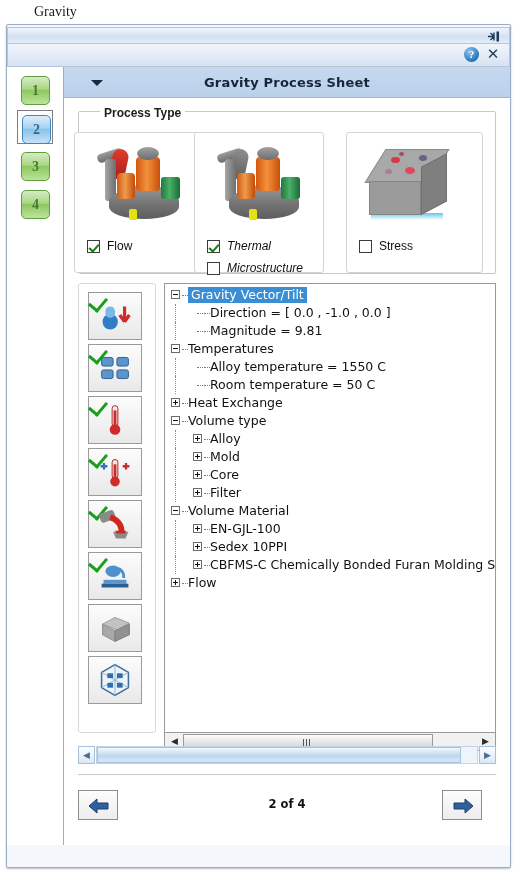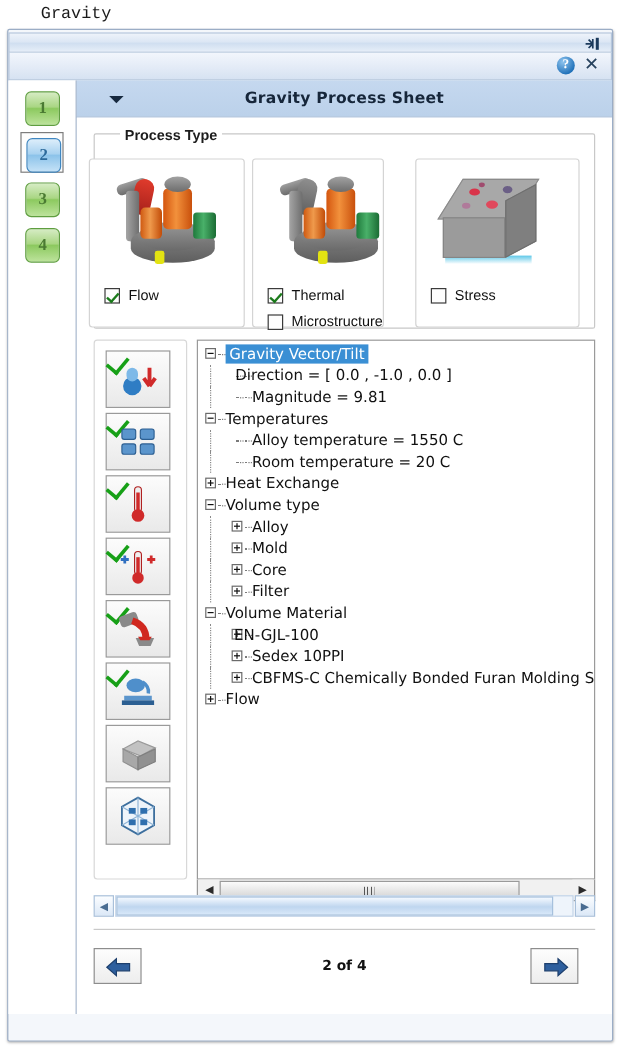--- a/index.html
+++ b/index.html
@@ -12,21 +12,21 @@
   }
   .app{position:relative;width:517px;height:874px;box-sizing:border-box;}
 
   
   .win-title{
     position:absolute;left:0;top:0;width:517px;height:26px;
     background:#ffffff;
   }
   .win-title .t{
     position:absolute;left:34px;top:4px;font-size:14px;color:#1a1a1a;
-    font-family:Liberation Mono, monospace;
+    font-family:Liberation Serif, serif;
     text-align:center;
   }
   .win-frame{
     position:absolute;left:6px;top:24px;width:505px;height:844px;
     border:1px solid #9badc6;background:#f4f7fb;box-sizing:border-box;
     border-radius:2px;
     box-shadow:0 1px 2px rgba(0,0,0,.25);
   }
 
   
@@ -106,21 +106,21 @@
   }
   .grp-label{
     position:absolute;left:22px;top:5px;background:#fff;padding:0 4px;
     font-size:12px;font-weight:bold;color:#1d1d1d;
   }
   .card{
     position:absolute;top:21px;border:1px solid #d4d4d4;border-radius:3px;
     background:#fff;box-sizing:border-box;
   }
   .card.c1{left:10px;width:130px;height:141px;}
-  .card.c2{left:146px;width:110px;height:141px;}
+  .card.c2{left:130px;width:130px;height:141px;font-style:italic;}
   .card.c3{left:282px;width:137px;height:141px;}
 
   .cbrow{position:absolute;left:12px;display:flex;align-items:center;gap:7px;}
   .chk{
     width:13px;height:13px;border:1px solid #3b3b3b;background:#fdfdfd;
     box-sizing:border-box;position:relative;flex:0 0 auto;
   }
   .chk.on:after{
     content:"";position:absolute;left:3px;top:1px;width:4px;height:8px;
     border:solid #1a7a1a;border-width:0 2px 2px 0;transform:rotate(42deg);
@@ -481,21 +481,21 @@
 
       <div class="tnode">
             <div class="exp" style="left: 6px;"></div>
             <div class="dash" style="left: 17px;"></div>
             <div class="txt sel" style="left: 23px;">Gravity Vector/Tilt</div>
           </div>
           <div class="tnode">
             <div class="vline" style="left: 10px;"></div>
             <div class="dash" style="left: 32px;"></div>
             <div class="dash" style="left: 39px;"></div>
-            <div class="txt" style="left: 31px;">Direction = [ 0.0 , -1.0 , 0.0 ]</div>
+            <div class="txt" style="left: 45px;">Direction = [ 0.0 , -1.0 , 0.0 ]</div>
           </div>
           <div class="tnode">
             <div class="vline" style="left: 10px;"></div>
             <div class="dash" style="left: 32px;"></div>
             <div class="dash" style="left: 39px;"></div>
             <div class="txt" style="left: 45px;">Magnitude = 9.81</div>
           </div>
           <div class="tnode">
             <div class="exp" style="left: 6px;"></div>
             <div class="dash" style="left: 17px;"></div>
@@ -504,21 +504,21 @@
           <div class="tnode">
             <div class="vline" style="left: 10px;"></div>
             <div class="dash" style="left: 32px;"></div>
             <div class="dash" style="left: 39px;"></div>
             <div class="txt" style="left: 45px;">Alloy temperature = 1550 C</div>
           </div>
           <div class="tnode">
             <div class="vline" style="left: 10px;"></div>
             <div class="dash" style="left: 32px;"></div>
             <div class="dash" style="left: 39px;"></div>
-            <div class="txt" style="left: 45px;">Room temperature = 20 C</div>
+            <div class="txt" style="left: 45px;">Room temperature = 50 C</div>
           </div>
           <div class="tnode">
             <div class="exp plus" style="left: 6px;"></div>
             <div class="dash" style="left: 17px;"></div>
             <div class="txt" style="left: 23px;">Heat Exchange</div>
           </div>
           <div class="tnode">
             <div class="exp" style="left: 6px;"></div>
             <div class="dash" style="left: 17px;"></div>
             <div class="txt" style="left: 23px;">Volume type</div>
@@ -549,21 +549,21 @@
           </div>
           <div class="tnode">
             <div class="exp" style="left: 6px;"></div>
             <div class="dash" style="left: 17px;"></div>
             <div class="txt" style="left: 23px;">Volume Material</div>
           </div>
           <div class="tnode">
             <div class="vline" style="left: 10px;"></div>
             <div class="exp plus" style="left: 28px;"></div>
             <div class="dash" style="left: 39px;"></div>
-            <div class="txt" style="left: 30px;">EN-GJL-100</div>
+            <div class="txt" style="left: 45px;">EN-GJL-100</div>
           </div>
           <div class="tnode">
             <div class="vline" style="left: 10px;"></div>
             <div class="exp plus" style="left: 28px;"></div>
             <div class="dash" style="left: 39px;"></div>
             <div class="txt" style="left: 45px;">Sedex 10PPI</div>
           </div>
           <div class="tnode">
             <div class="vline" style="left: 10px;"></div>
             <div class="exp plus" style="left: 28px;"></div>

